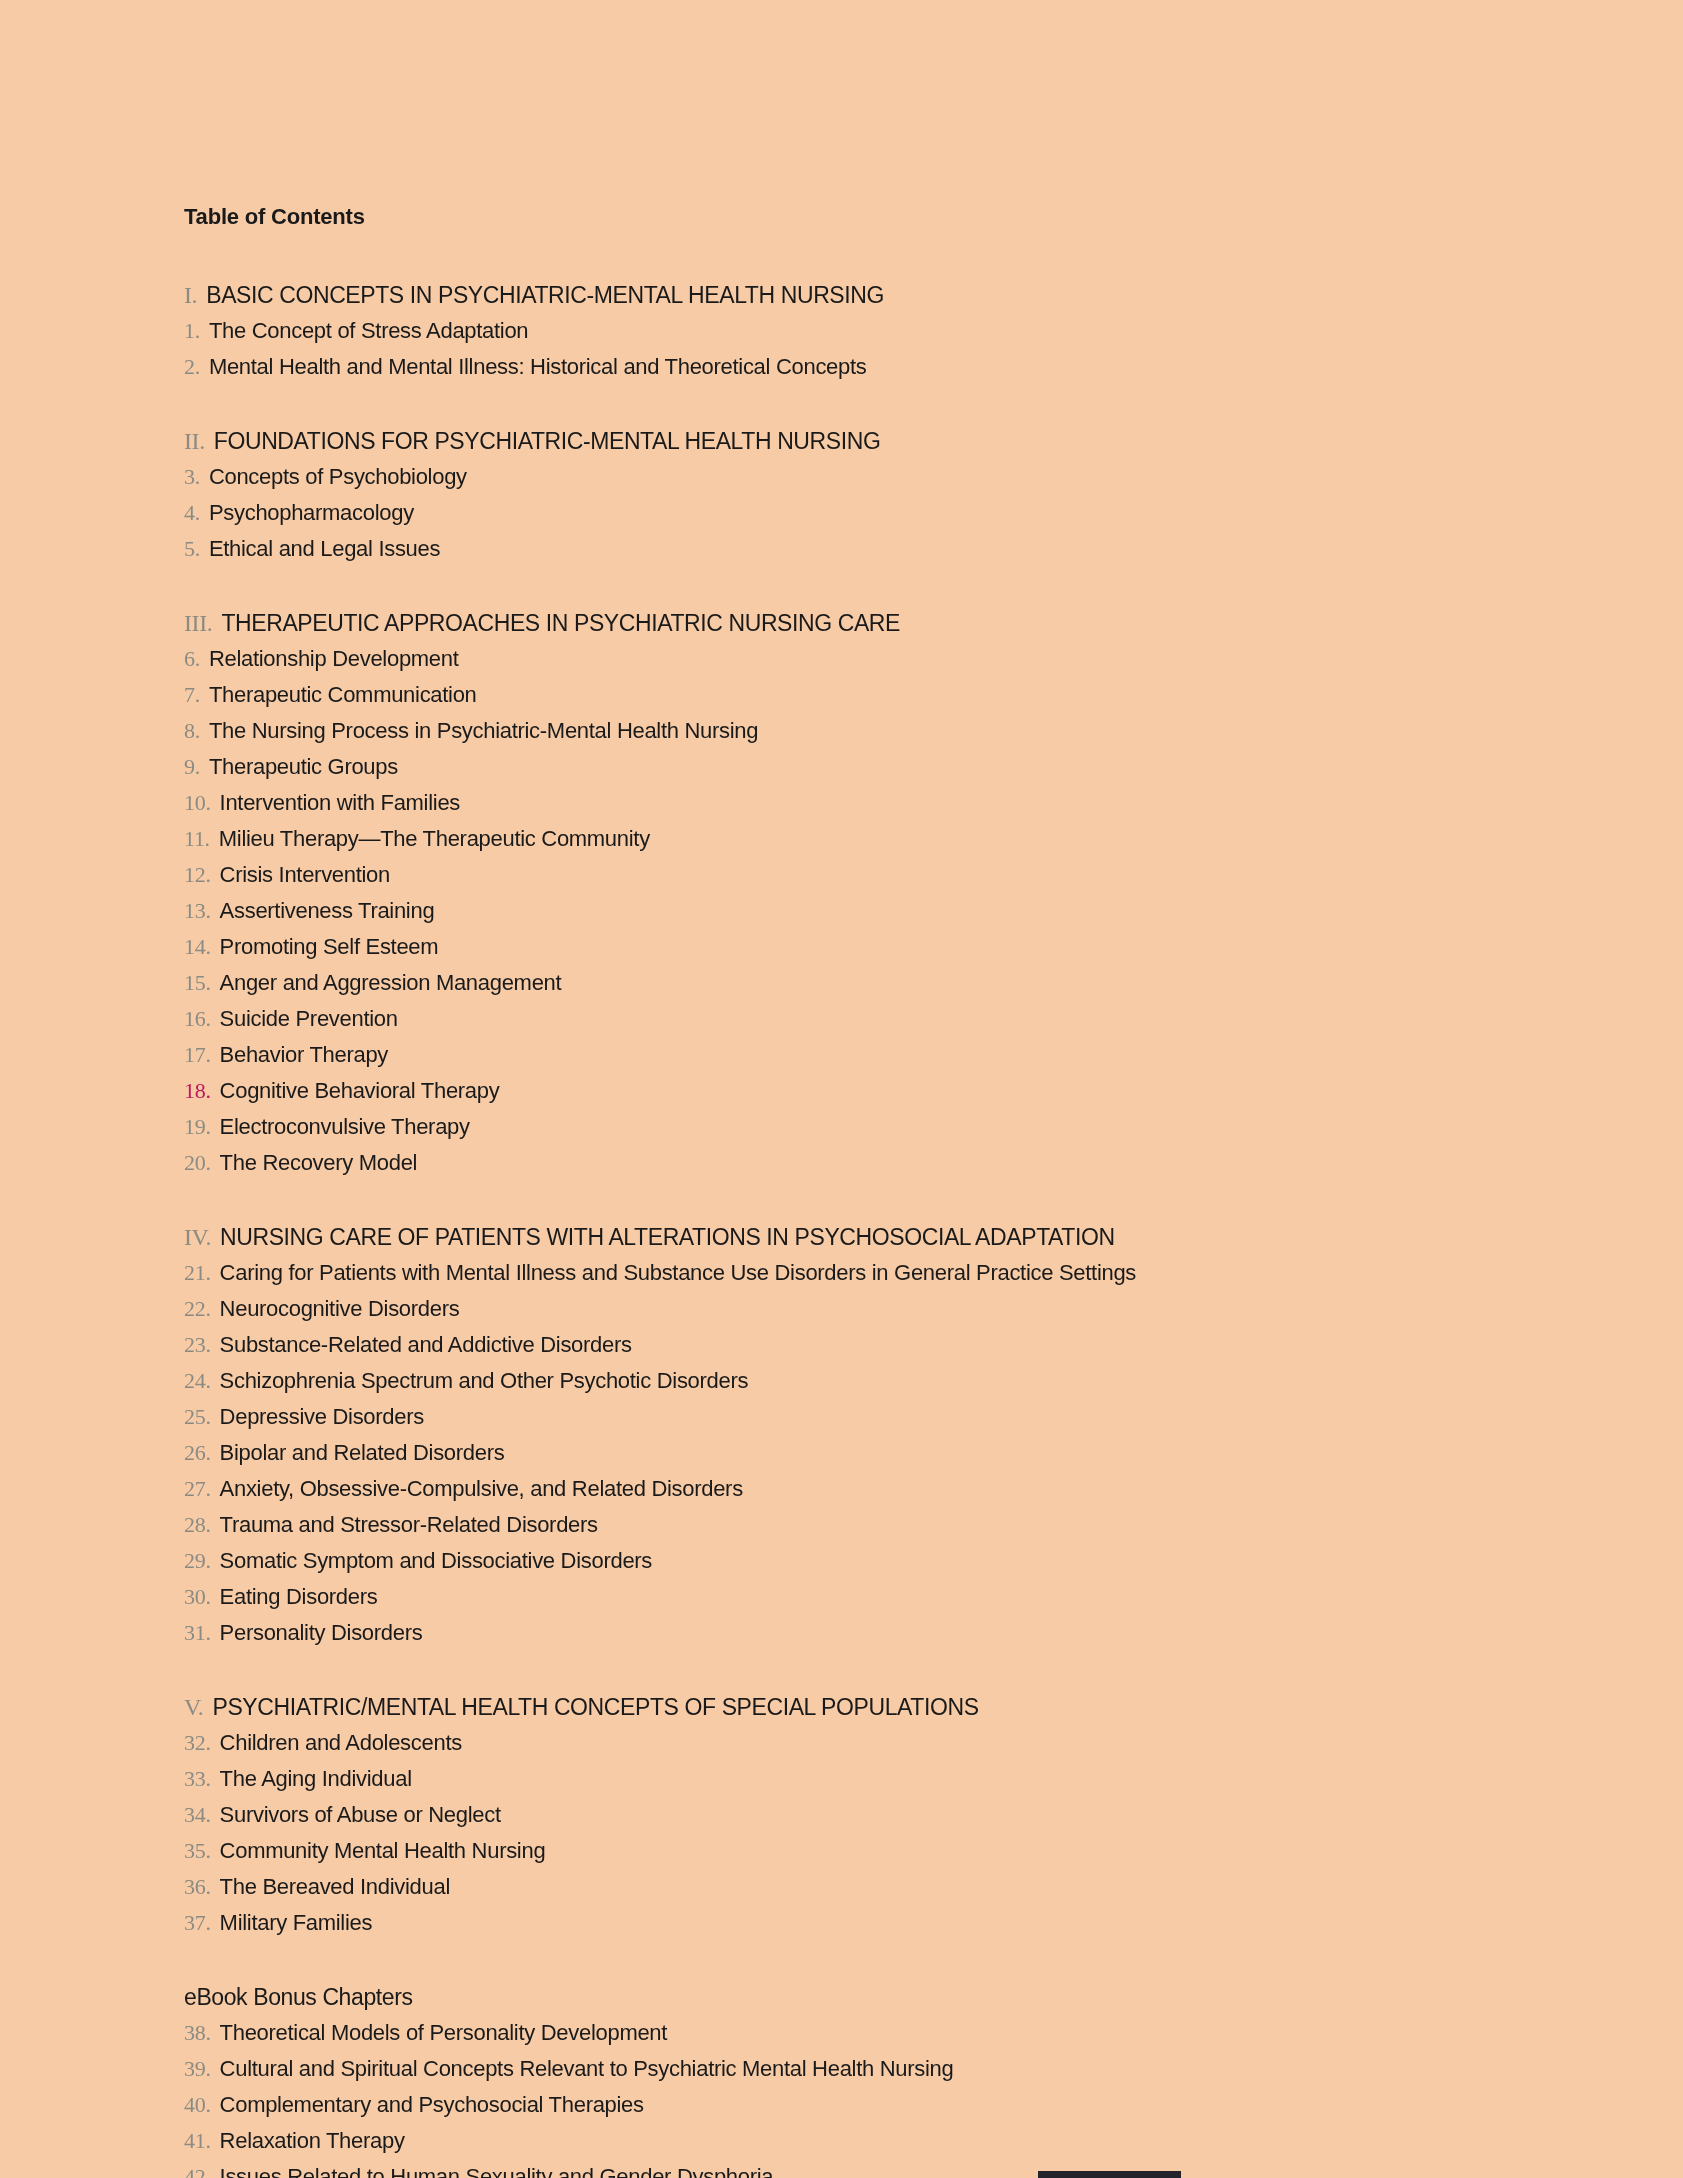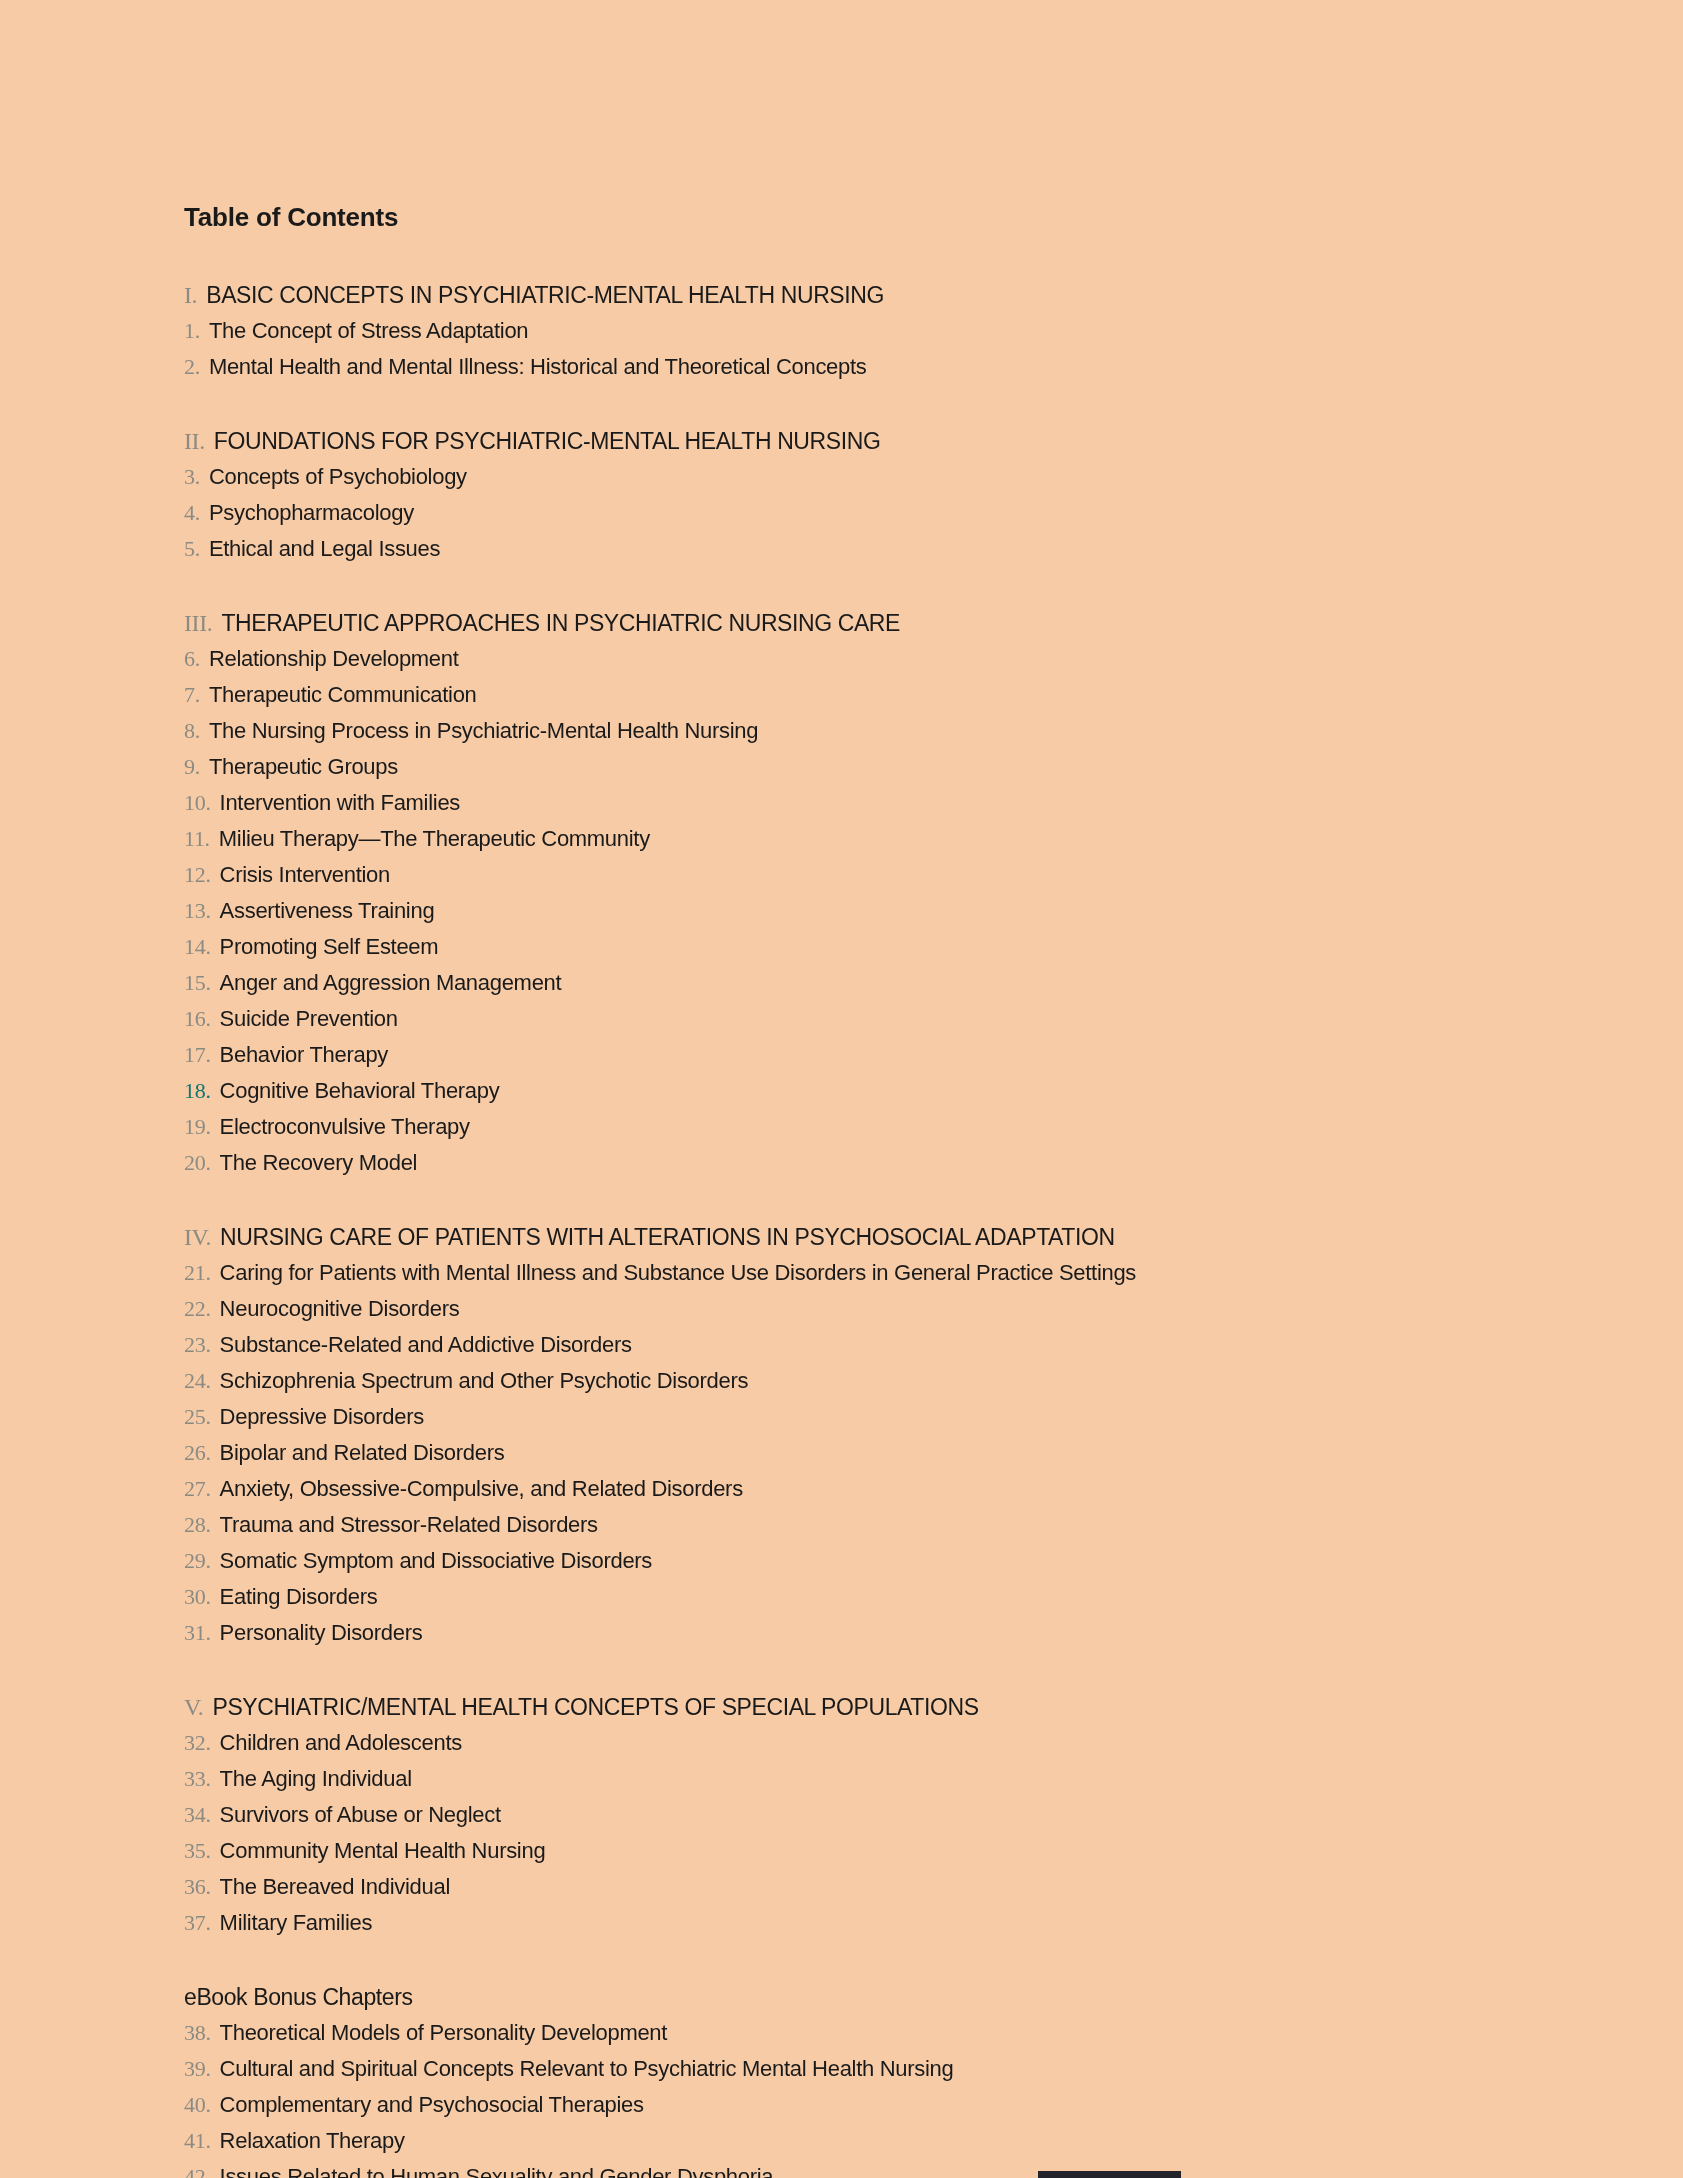--- a/index.html
+++ b/index.html
@@ -12,21 +12,21 @@
     color: #1a1a1a;
     font-family: "Liberation Sans", "DejaVu Sans", sans-serif;
     -webkit-font-smoothing: antialiased;
   }
   .page {
     box-sizing: border-box;
     padding: 199px 109px 0 184px;
   }
   .toc-title {
     font-weight: bold;
-    font-size: 26px;
+    font-size: 22px;
     line-height: 36px;
     margin: 0 0 42px 0;
     letter-spacing: -0.2px;
   }
   .section { margin: 38px 0 0 0; }
   #toc-sections .section:first-child { margin-top: 0; }
   .section-heading {
     font-size: 23px;
     line-height: 36px;
     margin: 0;
@@ -99,21 +99,21 @@
   <p class="chapter"><span class="num" style="color: rgb(139, 139, 131);">13.</span><span class="chapter-title">Assertiveness Training</span></p>
 
   <p class="chapter"><span class="num" style="color: rgb(139, 139, 131);">14.</span><span class="chapter-title">Promoting Self Esteem</span></p>
 
   <p class="chapter"><span class="num" style="color: rgb(139, 139, 131);">15.</span><span class="chapter-title">Anger and Aggression Management</span></p>
 
   <p class="chapter"><span class="num" style="color: rgb(139, 139, 131);">16.</span><span class="chapter-title">Suicide Prevention</span></p>
 
   <p class="chapter"><span class="num" style="color: rgb(139, 139, 131);">17.</span><span class="chapter-title">Behavior Therapy</span></p>
 
-  <p class="chapter"><span class="num" style="color: #0f766e;">18.</span><span class="chapter-title">Cognitive Behavioral Therapy</span></p>
+  <p class="chapter"><span class="num" style="color: #be185d;">18.</span><span class="chapter-title">Cognitive Behavioral Therapy</span></p>
 
   <p class="chapter"><span class="num" style="color: rgb(139, 139, 131);">19.</span><span class="chapter-title">Electroconvulsive Therapy</span></p>
 
   <p class="chapter"><span class="num" style="color: rgb(139, 139, 131); text-align: right;">20.</span><span class="chapter-title">The Recovery Model</span></p>
 </div>
   </section>
 
   <section class="section">
     <p class="section-heading"><span class="num" style="color: rgb(139, 139, 131);">IV.</span><span class="section-title">NURSING CARE OF PATIENTS WITH ALTERATIONS IN PSYCHOSOCIAL ADAPTATION</span></p>
     <div class="chapters">

